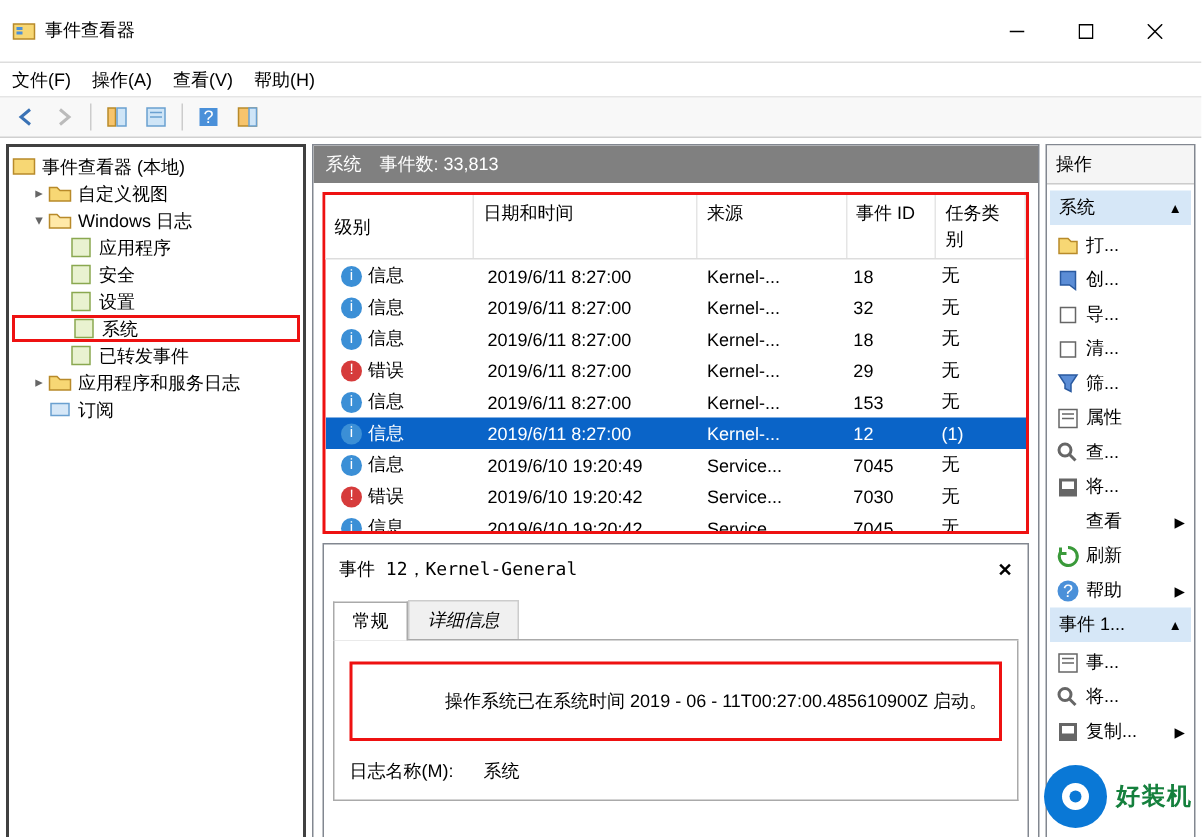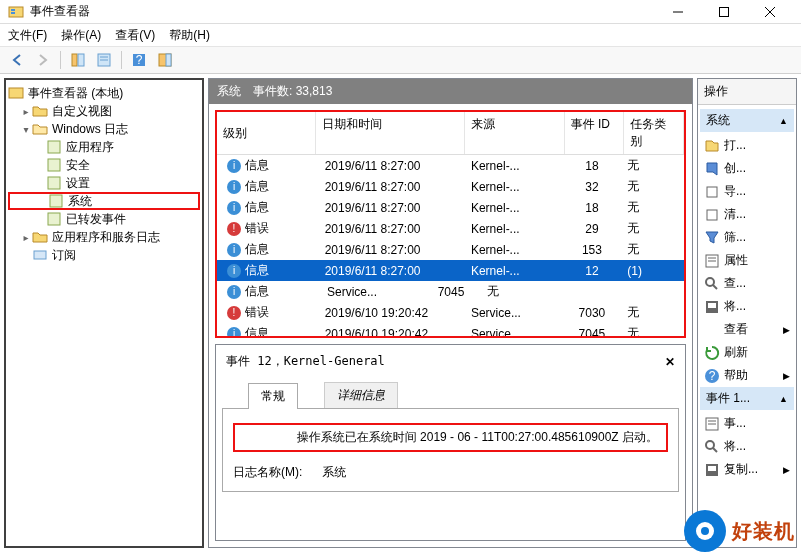--- a/index.html
+++ b/index.html
@@ -1,19 +1,19 @@
 <!DOCTYPE html>
 <html><head>
 <meta charset="utf-8">
 <style>
 * { box-sizing: border-box; margin: 0; padding: 0; font-family: "Microsoft YaHei", "Segoe UI", sans-serif; font-size: 12px; }
 body { background: #fff; width: 801px; height: 558px; overflow: hidden; position: relative; }
 
 
-.titlebar { height: 24px; display: flex; align-items: center; padding: 0 8px; border-bottom: 1px solid #ddd; }
+.titlebar { height: 42px; display: flex; align-items: center; padding: 0 8px; border-bottom: 1px solid #ddd; }
 .titlebar .app-icon { width: 16px; height: 16px; margin-right: 6px; }
 .titlebar .title { flex: 1; }
 .titlebar .win-btn { width: 46px; height: 30px; display: flex; align-items: center; justify-content: center; }
 
 
 .menubar { height: 22px; display: flex; align-items: center; padding: 0 8px; gap: 14px; }
 
 
 .toolbar { height: 28px; display: flex; align-items: center; padding: 0 6px; gap: 4px; border-top: 1px solid #e5e5e5; border-bottom: 1px solid #d0d0d0; background: #f8f8f8; }
 .tool-btn { width: 22px; height: 22px; display: flex; align-items: center; justify-content: center; border: 1px solid transparent; }
@@ -35,52 +35,52 @@
 .grid-wrapper { border: 2px solid #e11; margin: 6px; display: flex; flex-direction: column; height: 228px; }
 .grid-head { display: flex; background: #fff; border-bottom: 1px solid #ddd; }
 .grid-head .col { padding: 4px 6px; border-right: 1px solid #e5e5e5; }
 .grid-body { overflow-y: scroll; flex: 1; }
 .grid-row { display: flex; align-items: center; height: 21px; padding: 0 4px; }
 .grid-row .cell { padding: 0 6px; overflow: hidden; text-overflow: ellipsis; white-space: nowrap; }
 .grid-row.sel { background: #0a64c8; color: #fff; }
 .c-level { width: 100px; display: flex; align-items: center; gap: 4px; }
 .c-date { width: 150px; }
 .c-src { width: 100px; }
-.c-id { width: 60px; text-align: center; }
+.c-id { width: 60px; text-align: left; }
 .c-task { width: 60px; }
 .row-icon { width: 14px; height: 14px; border-radius: 50%; display: inline-flex; align-items: center; justify-content: center; font-size: 10px; color: #fff; }
 .row-icon.info { background: #3b8fd6; }
 .row-icon.err { background: #d63b3b; }
 
 
 .detail { border: 1px solid #828790; margin: 0 6px 6px 6px; flex: 1; position: relative; padding: 6px; text-align: right; }
 .detail-title { display: flex; align-items: center; padding: 2px 4px 6px 4px; }
 .detail-close { margin-left: auto; font-weight: bold; }
 .tabs { display: flex; border-bottom: 1px solid #aaa; margin-top: 6px; }
-.tab { padding: 4px 12px; border: 1px solid #aaa; border-bottom: none; background: #fff; position: relative; top: 1px; margin-left: 26px; }
+.tab { padding: 4px 12px; border: 1px solid #aaa; border-bottom: none; background: #fff; position: relative; top: 1px; }
 .tab.inactive { background: #f0f0f0; border-color: #ccc; top: 0; font-style: italic; }
 .detail-body { border: 1px solid #aaa; border-top: none; padding: 14px 10px 10px 10px; }
-.detail-msg { border: 2px solid #e11; padding: 4px 8px; margin-bottom: 12px; }
+.detail-msg { border: 2px solid #e11; padding: 16px 8px; margin-bottom: 12px; }
 .logname-row { display: flex; align-items: center; gap: 20px; }
 
 
 .actions { width: 100px; margin: 4px 4px 4px 2px; border: 1px solid #828790; display: flex; flex-direction: column; }
 .actions-title { padding: 4px 6px; border-bottom: 1px solid #ccc; background: #f5f5f5; }
 .actions-body { flex: 1; overflow-y: scroll; padding: 4px 2px; }
 .act-head { background: #d6e7f7; padding: 3px 6px; margin-bottom: 2px; display: flex; align-items: center; }
 .act-head .chev { margin-left: auto; font-size: 9px; }
 .act-item { display: flex; align-items: center; padding: 3px 4px; gap: 4px; white-space: nowrap; overflow: hidden; }
 .act-icon { width: 16px; height: 16px; flex-shrink: 0; }
 
 
 .watermark { position: absolute; right: 6px; bottom: 6px; display: flex; align-items: center; gap: 6px; }
 .wm-circle { width: 42px; height: 42px; border-radius: 50%; background: #0a78d6; display: flex; align-items: center; justify-content: center; }
 .wm-inner { width: 18px; height: 18px; border-radius: 50%; background: #fff; position: relative; }
 .wm-inner::after { content: ""; position: absolute; width: 8px; height: 8px; border-radius: 50%; background: #0a78d6; top: 5px; left: 5px; }
-.wm-text { color: #c2410c; font-size: 20px; font-weight: bold; letter-spacing: 1px; }
+.wm-text { color: #15803d; font-size: 16px; font-weight: bold; letter-spacing: 1px; }
 
 
 ::-webkit-scrollbar { width: 16px; }
 ::-webkit-scrollbar-track { background: #f0f0f0; }
 ::-webkit-scrollbar-thumb { background: #c0c0c0; border: 1px solid #a0a0a0; }
 ::-webkit-scrollbar-button { background: #e5e5e5; height: 16px; border: 1px solid #c0c0c0; }
 
 
 svg { display: block; }
 </style>
@@ -322,20 +322,21 @@
             <div class="cell c-date">2019/6/11 8:27:00</div>
             <div class="cell c-src">Kernel-...</div>
             <div class="cell c-id">12</div>
             <div class="cell c-task">(1)</div>
           </div>
           <div class="grid-row">
             <div class="cell c-level">
               <span class="row-icon info">i</span>
               <span>信息</span>
             </div>
+            <div class="cell c-date">2019/6/10 19:20:49</div>
             <div class="cell c-src">Service...</div>
             <div class="cell c-id">7045</div>
             <div class="cell c-task">无</div>
           </div>
           <div class="grid-row">
             <div class="cell c-level">
               <span class="row-icon err">!</span>
               <span>错误</span>
             </div>
             <div class="cell c-date">2019/6/10 19:20:42</div>

